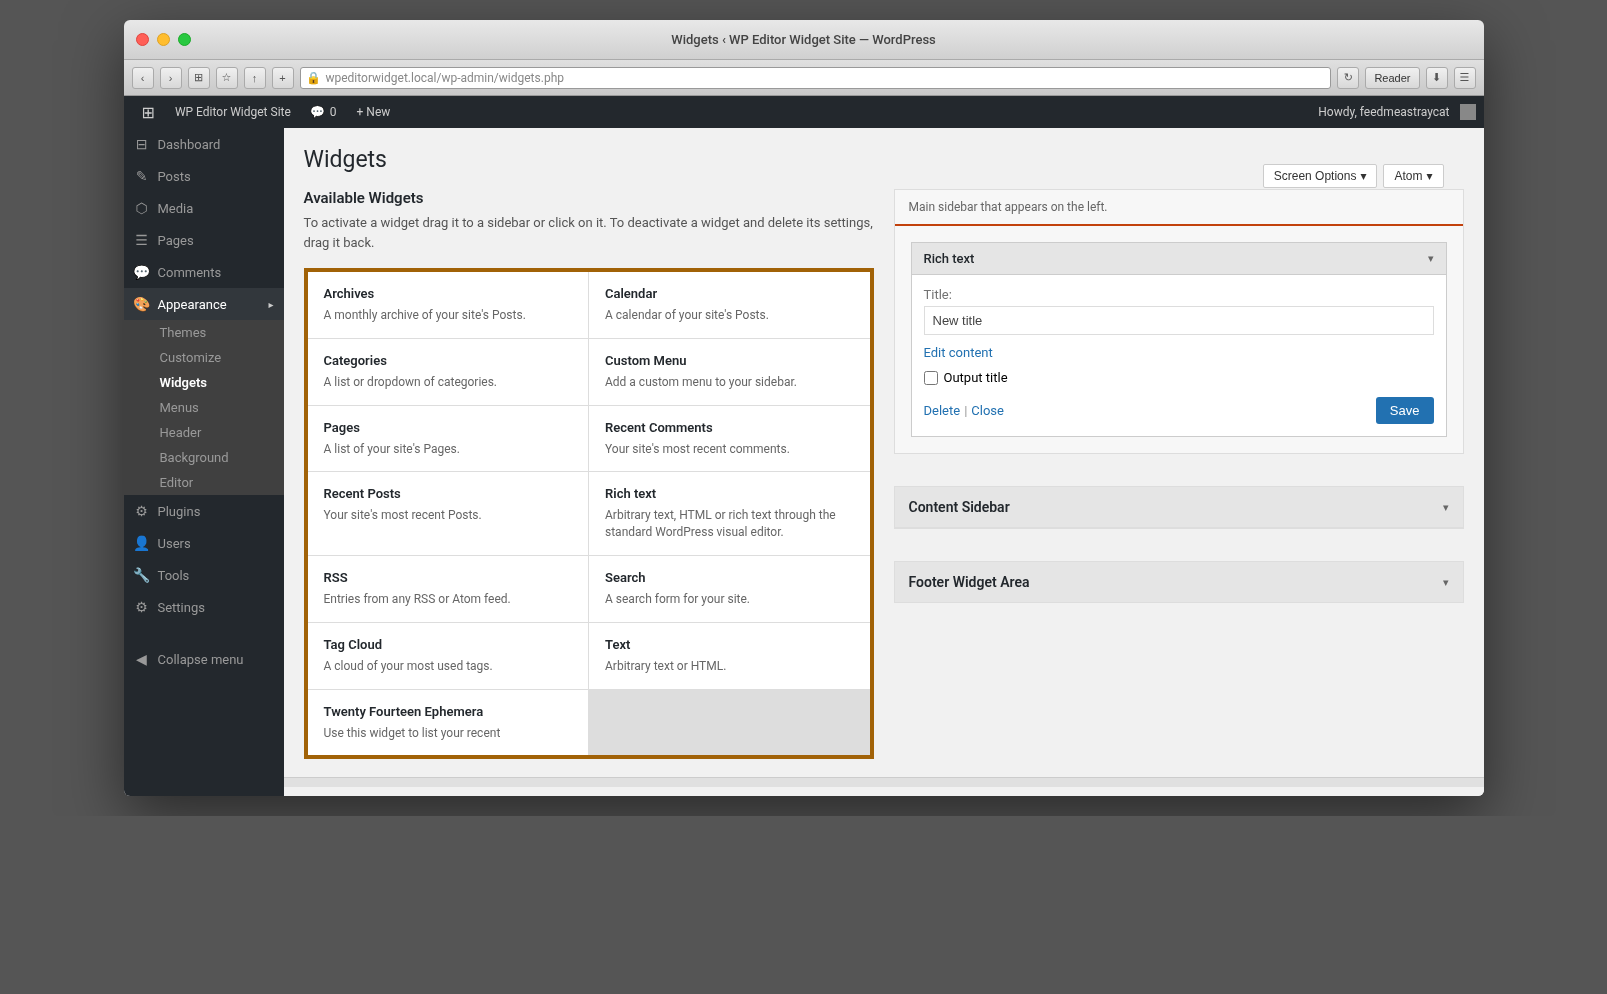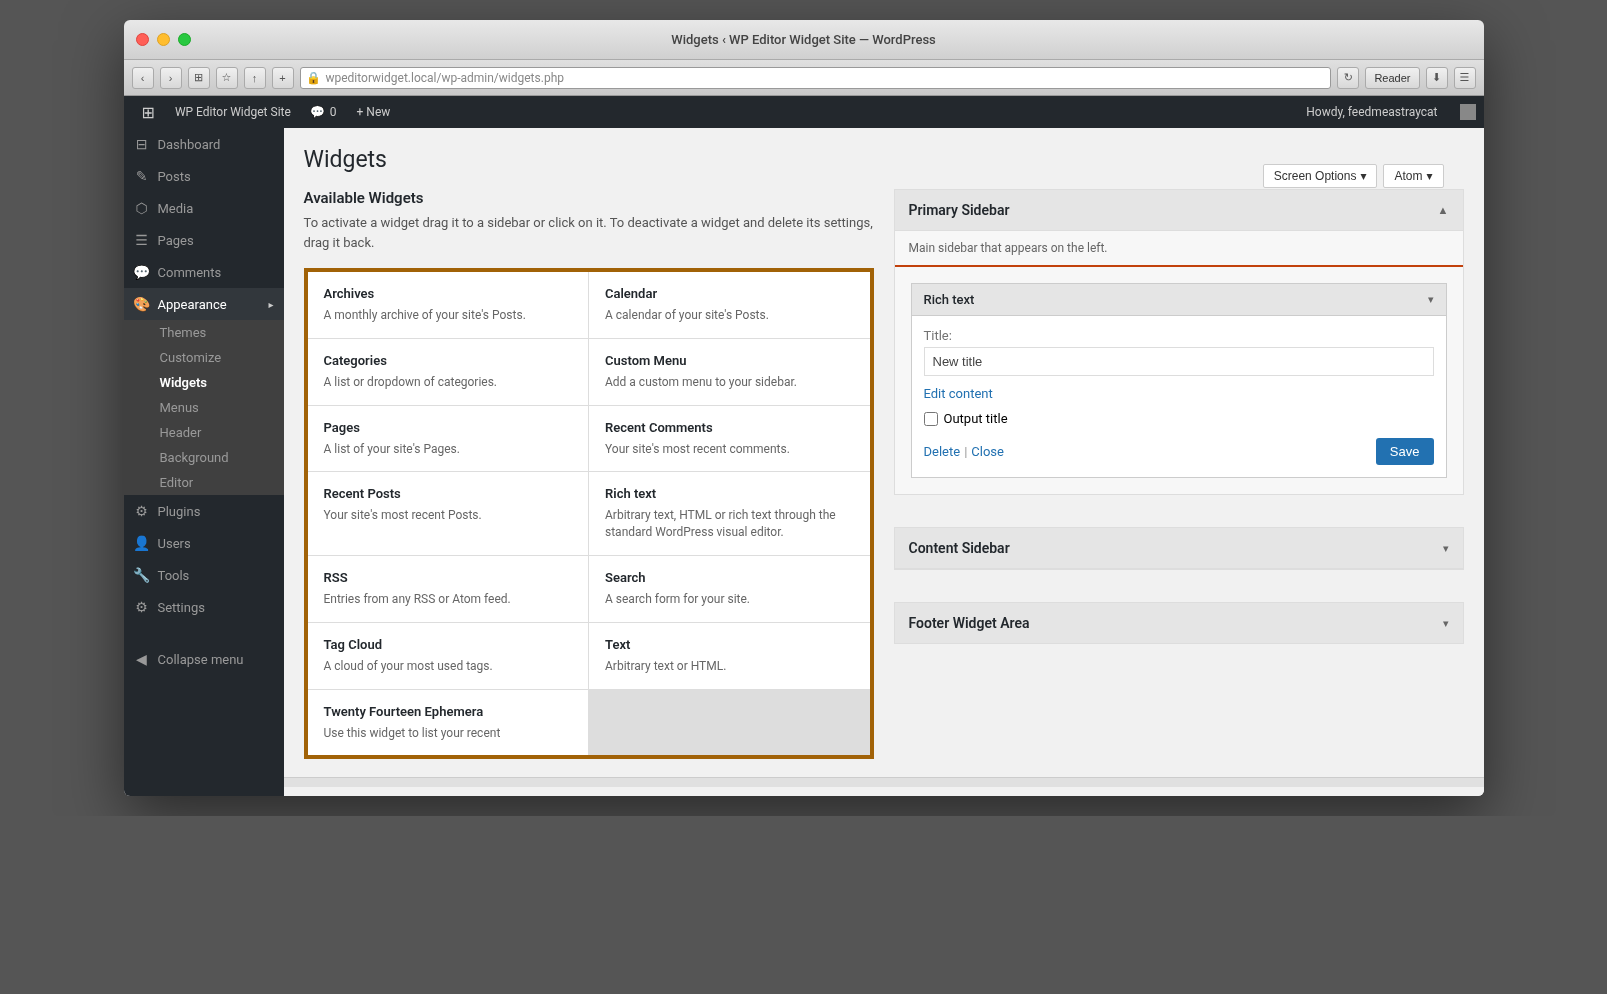--- a/index.html
+++ b/index.html
@@ -99,21 +99,21 @@
       color: #ccc;
       font-size: 12px;
     }
     .admin-bar-item {
       padding: 0 10px;
       height: 32px;
       display: flex; align-items: center; gap: 4px;
       color: #ccc;
       cursor: pointer;
     }
-    .admin-bar-right { margin-left: auto; display: flex; align-items: center; gap: 16px; }
+    .admin-bar-right { margin-left: auto; display: flex; align-items: center; gap: 4px; }
     .admin-bar-howdy { color: #ccc; padding: 0 6px; }
     .admin-bar-avatar { width: 16px; height: 16px; background: #888; display: inline-block; vertical-align: middle; }
 
     
     .wp-body { display: flex; flex: 1; }
 
     
     .wp-sidebar {
       width: 160px;
       background: #23282d;
@@ -538,24 +538,20 @@
                 <div class="widget-item">
                   <div class="widget-item-title">Twenty Fourteen Ephemera</div>
                   <div class="widget-item-desc">Use this widget to list your recent</div>
                 </div>
               </div>
             </div>
 
             <div style="display:flex; flex-direction:column; gap:16px; flex:1;">
 
               <div class="sidebar-area">
-                <div class="sidebar-area-header">
-                  <span class="sidebar-area-title">Primary Sidebar</span>
-                  <span class="chevron-down">▲</span>
-                </div>
                 <div class="sidebar-area-desc">Main sidebar that appears on the left.</div>
 
                 <div style="padding: 8px;">
                   <div class="widget-expand">
                     <div class="widget-expand-header">
                       <span class="widget-expand-title">Rich text</span>
                       <span class="chevron-down">▾</span>
                     </div>
                     <div class="widget-expand-body">
                       <div class="widget-field-label">Title:</div>

